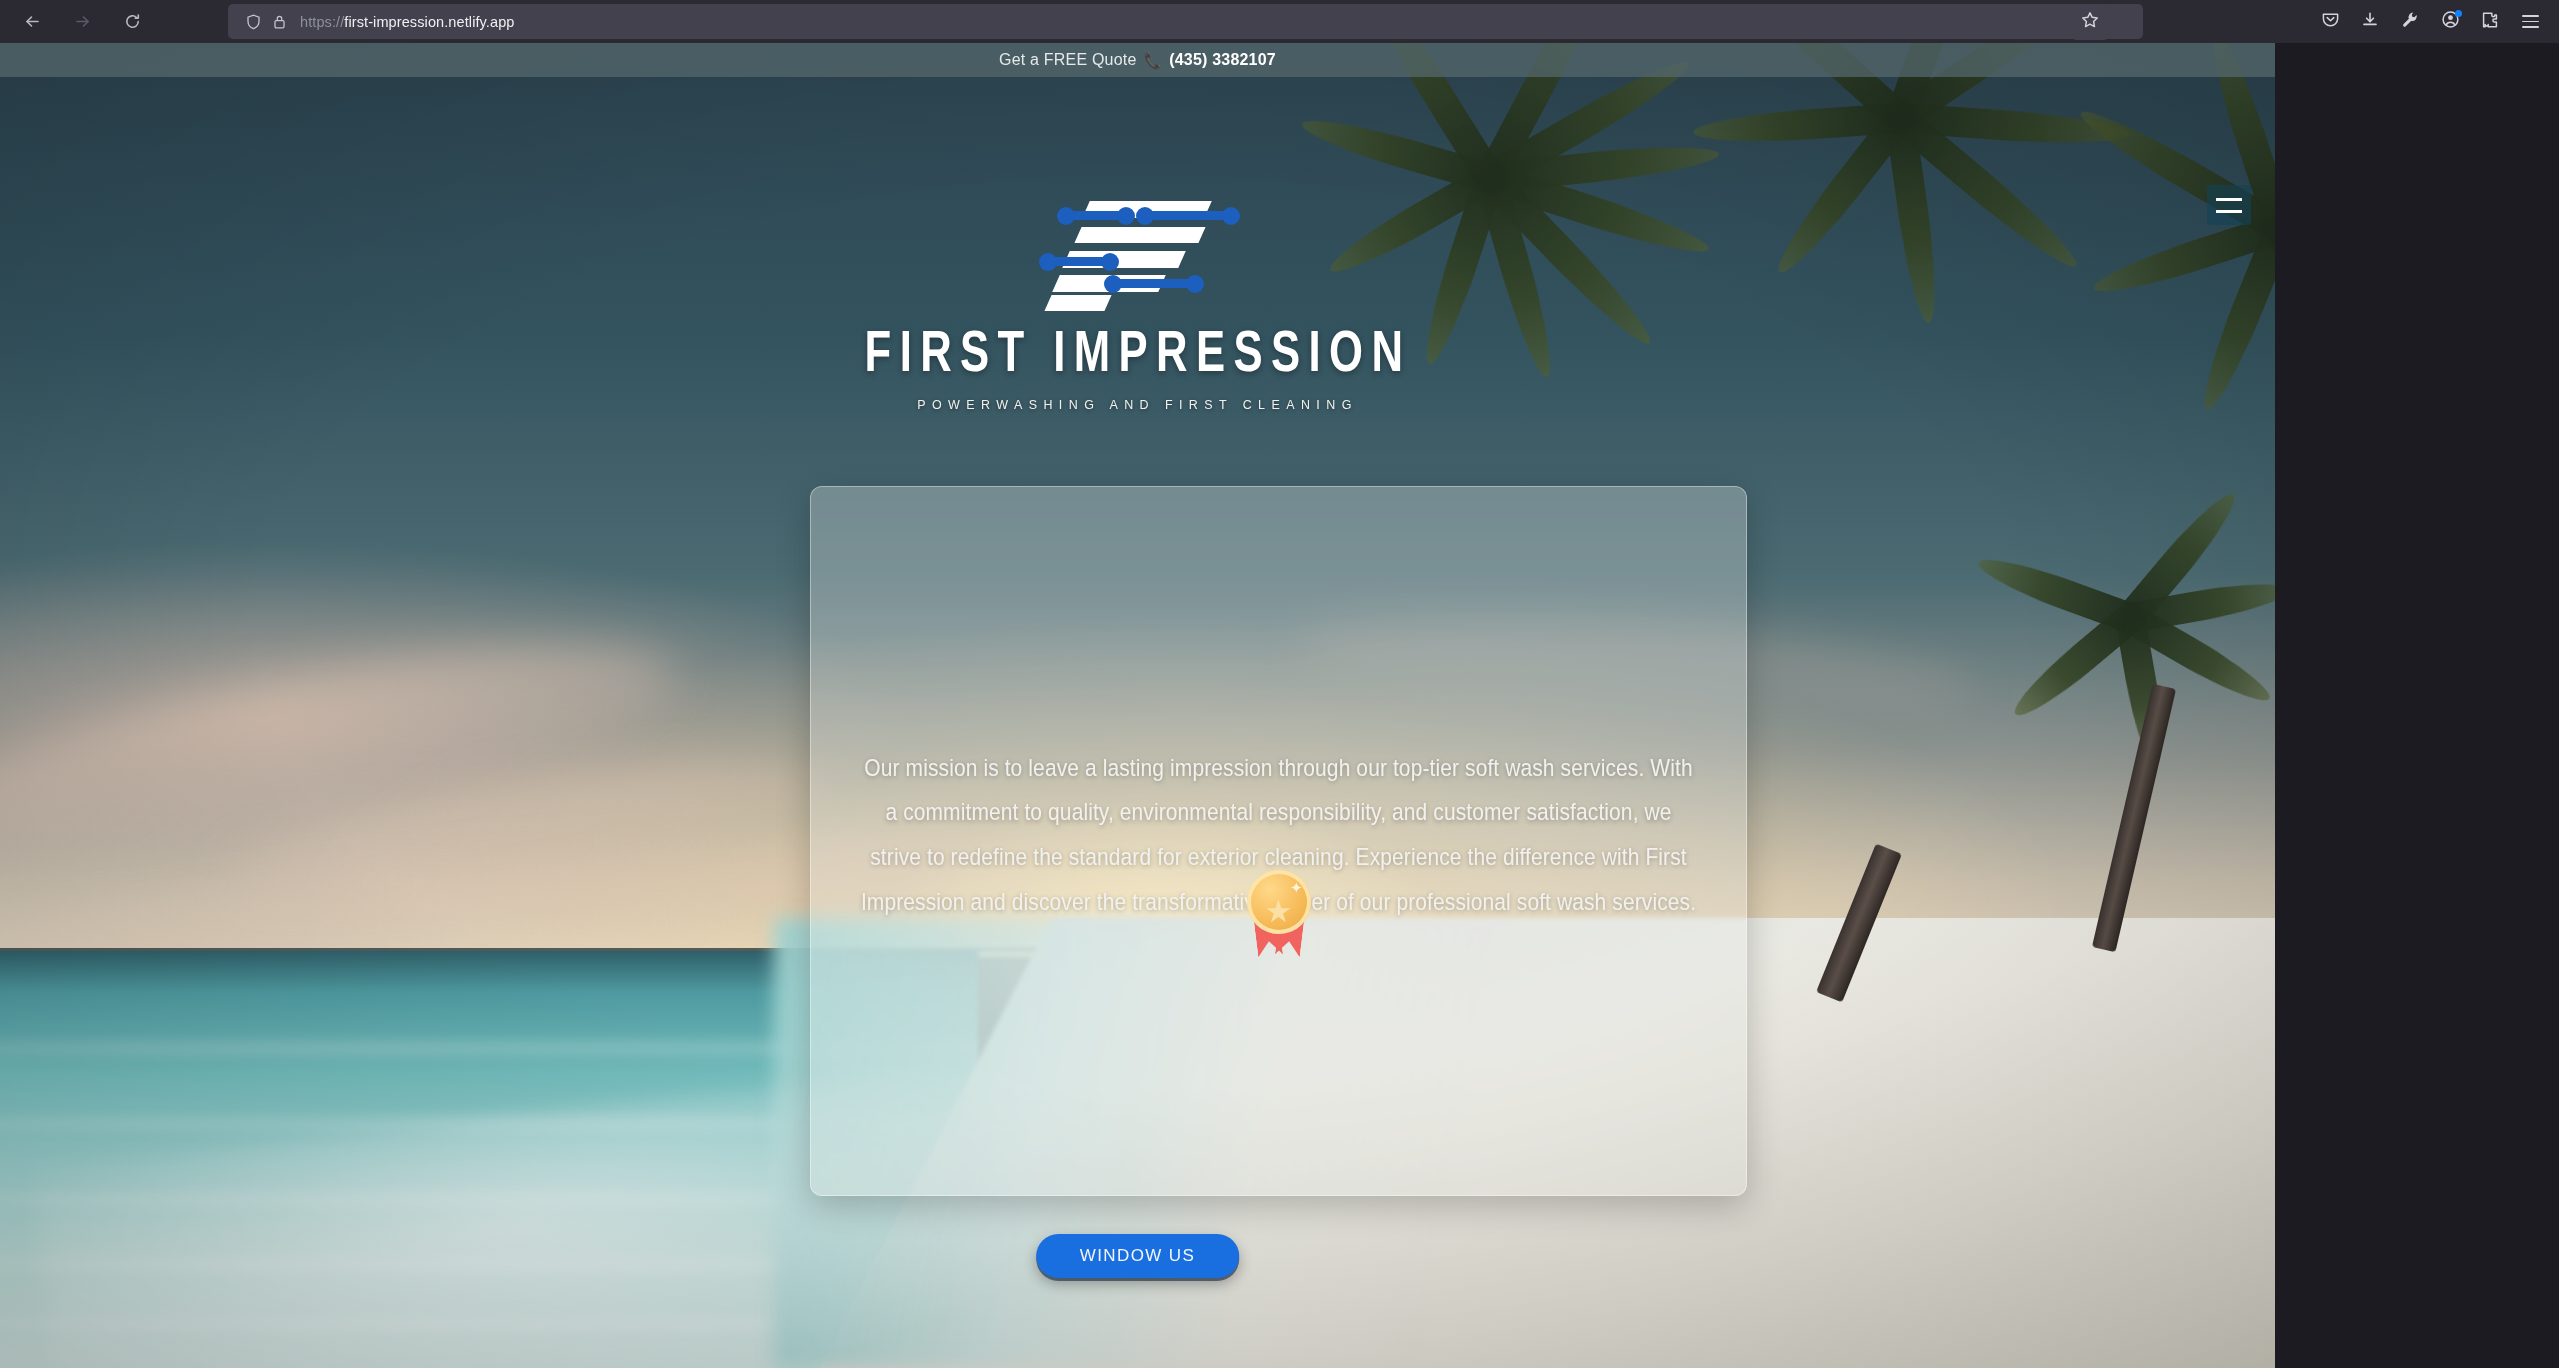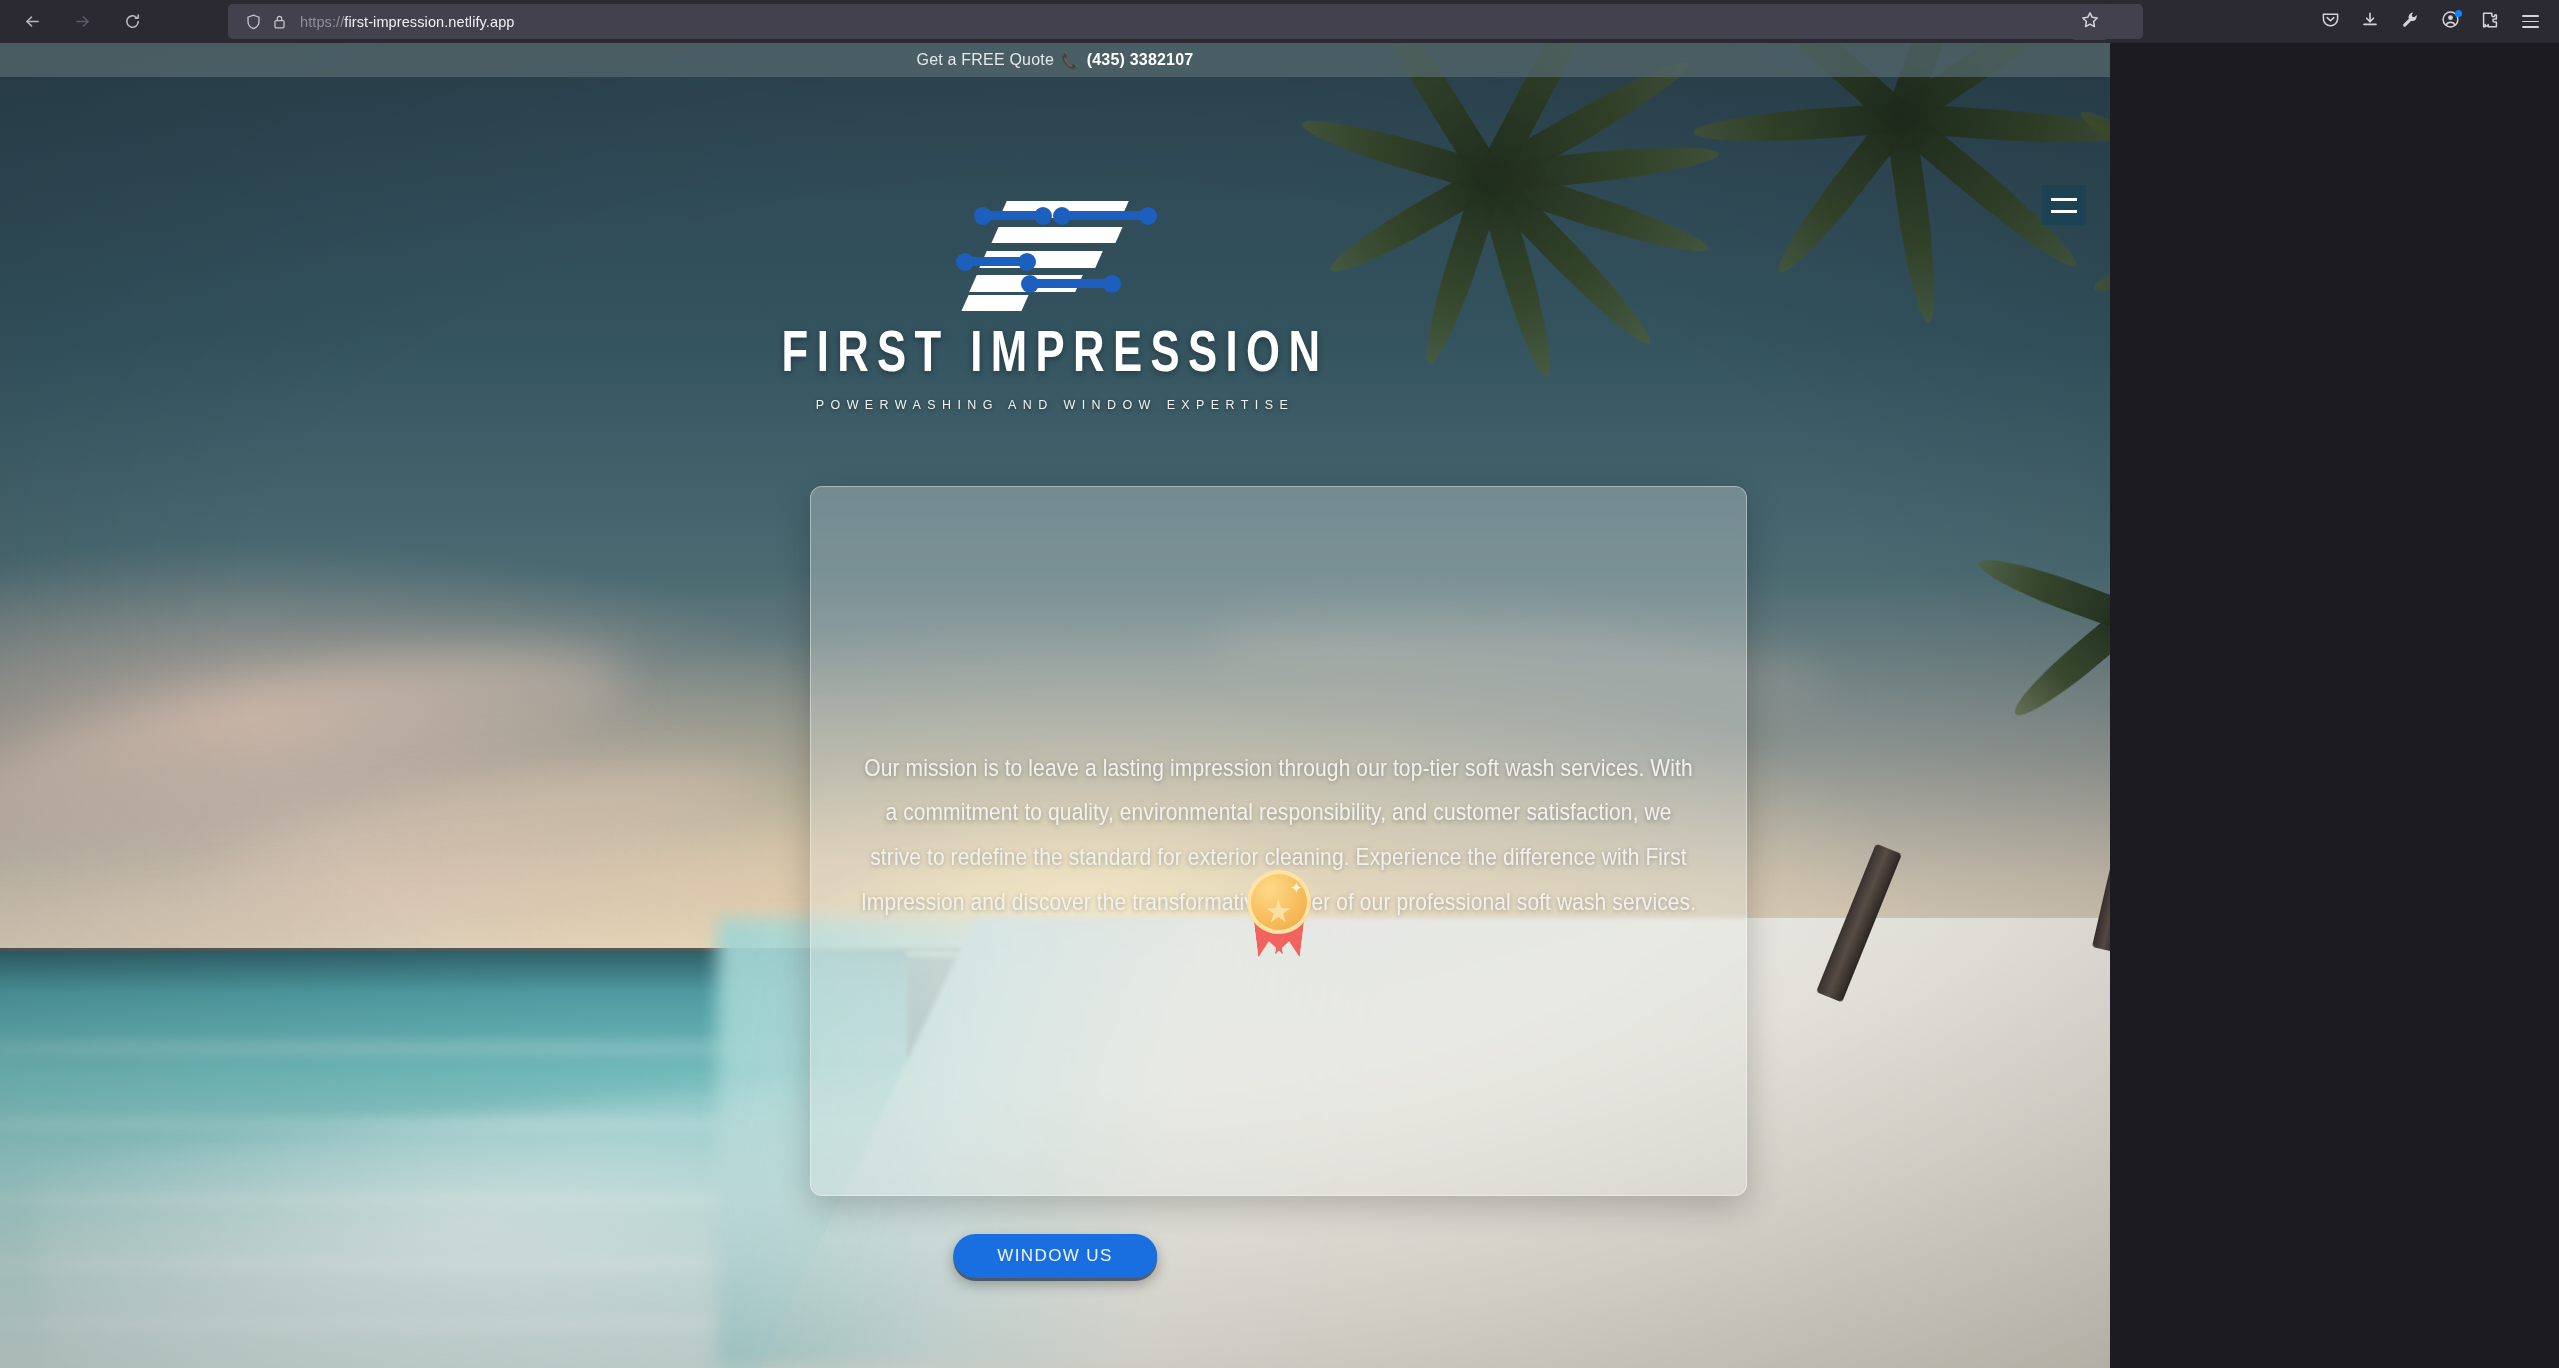--- a/index.html
+++ b/index.html
@@ -55,21 +55,21 @@
     position:absolute; top:6px; right:7px;
     width:7px; height:7px; border-radius:50%;
     background:#0a84ff;
   }
   .hamb-lines{ width:17px; display:flex; flex-direction:column; gap:4px; }
   .hamb-lines i{ display:block; height:1.7px; background:#d4d3da; border-radius:1px; }
 
   
   #page{
     position:absolute; left:0; top:43px;
-    width:2110px; height:1325px;
+    width:2275px; height:1325px;
     overflow:hidden;
   }
 
   
   #hero-bg{ position:absolute; inset:0; }
 
   .sky{
     position:absolute; left:0; top:0; width:100%; height:69%;
     background:
       radial-gradient(ellipse 60% 50% at 52% 95%, rgba(255,223,160,.55), rgba(255,200,130,0) 65%),
@@ -498,21 +498,21 @@
       <span class="bar b2"></span>
       <span class="bar b3"></span>
       <span class="bar b4"></span>
       <span class="bar b5"></span>
       <span class="db d1"></span>
       <span class="db d2"></span>
       <span class="db d3"></span>
       <span class="db d4"></span>
     </div>
     <div id="logo-name">FIRST IMPRESSION</div>
-    <div id="logo-tagline">POWERWASHING AND WINDOW EXPERTISE</div>
+    <div id="logo-tagline">POWERWASHING AND FIRST CLEANING</div>
   </div>
 
   <div id="hero-card">
 
     <p id="hero-body">Our mission is to leave a lasting impression through our top-tier soft wash services. With a commitment to quality, environmental responsibility, and customer satisfaction, we strive to redefine the standard for exterior cleaning. Experience the difference with First Impression and discover the transformative power of our professional soft wash services.</p>
 
     <div id="award-badge">
       <span class="ribbon left"></span>
       <span class="ribbon right"></span>
       <span class="medal-disc"></span>

